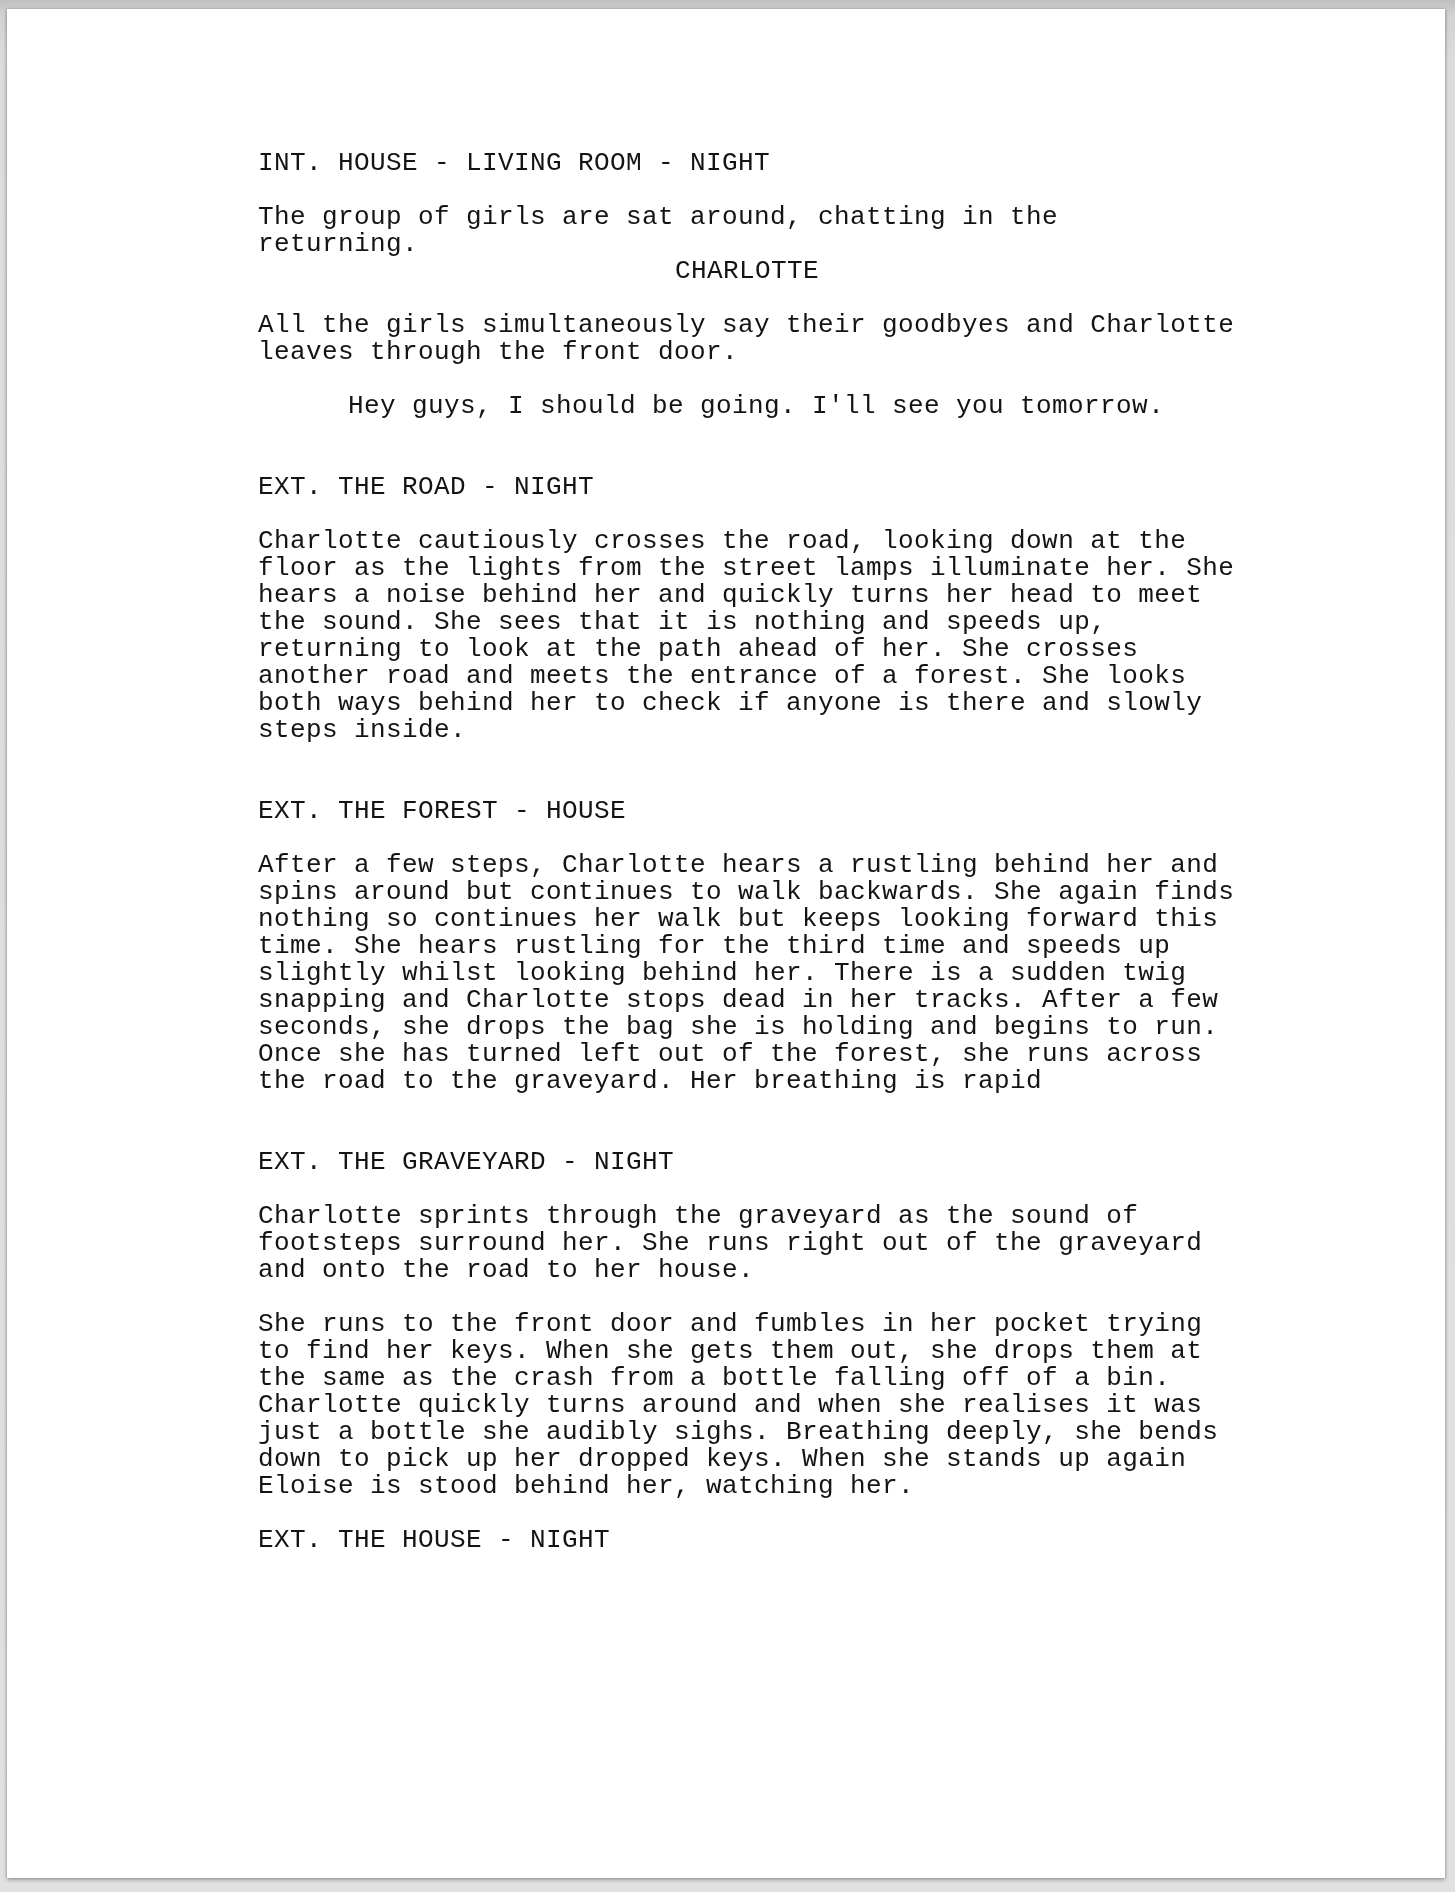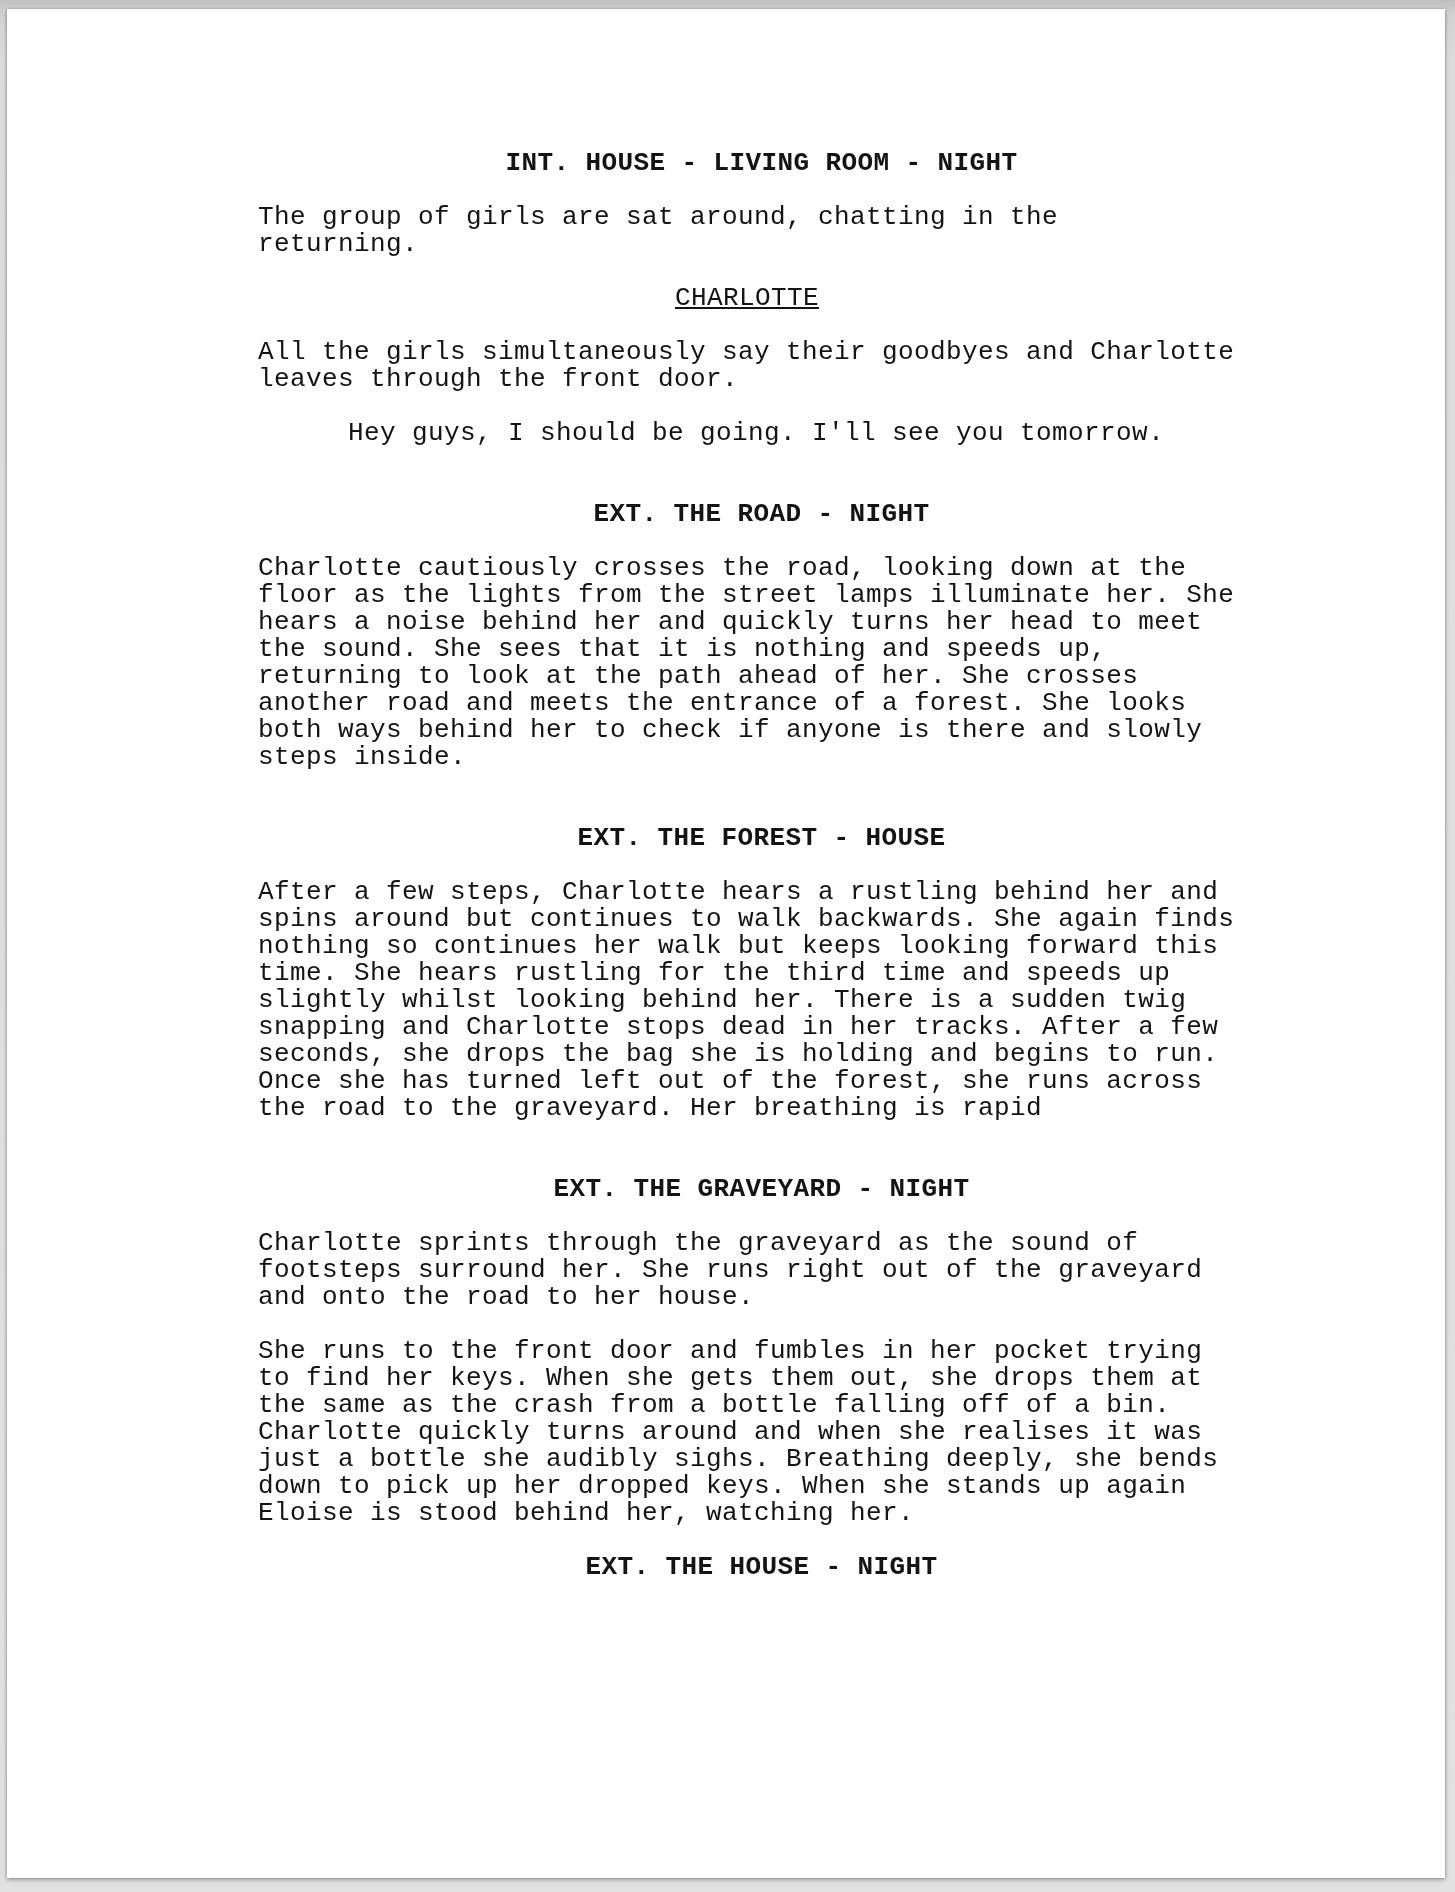--- a/index.html
+++ b/index.html
@@ -26,37 +26,34 @@
   }
   .block {
     color: var(--text-color, #141414);
     font-size: 26px;
     line-height: 27px;
     letter-spacing: 0.4px;
     white-space: pre-wrap;
     -webkit-font-smoothing: antialiased;
   }
   .scene-heading {
-    font-weight: bold;
+    font-weight: normal;
     margin-top: 54px;
-    text-align: center;
   }
   .scene-heading.first {
     margin-top: 0;
   }
   .scene-heading.tight {
     margin-top: 27px;
   }
   .action {
     margin-top: 27px;
   }
   .character {
-    margin-top: 27px;
     padding-left: 417px;
-    text-decoration: underline;
   }
   .dialogue {
     margin-top: 27px;
     padding-left: 90px;
   }
 </style>
 </head>
 <body>
 
 <div class="page">

